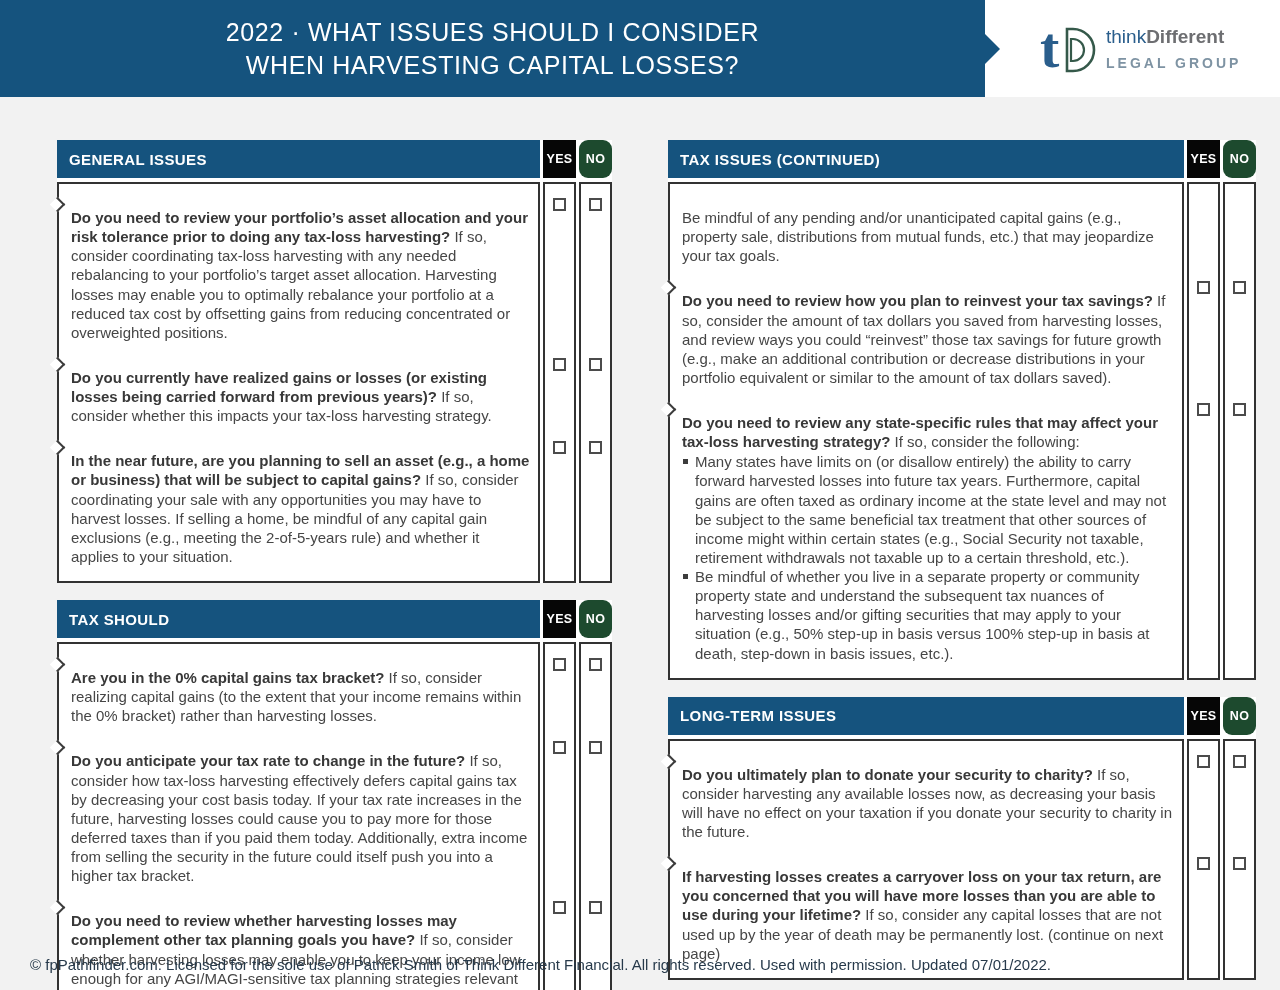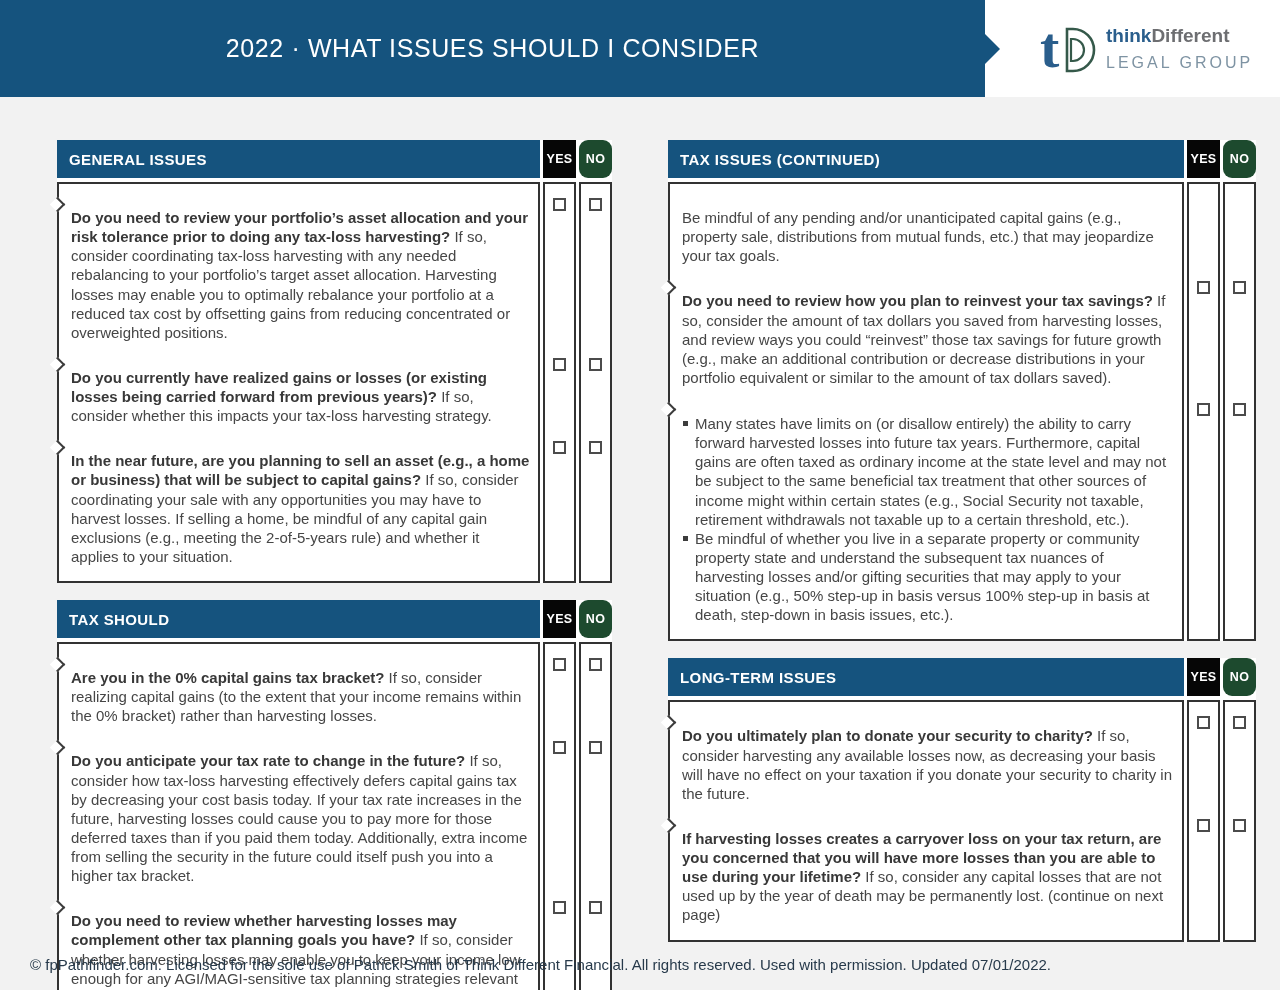--- a/index.html
+++ b/index.html
@@ -41,23 +41,23 @@
     line-height:1.32;text-align:center;
   }
   
   .logo{
     position:absolute;top:14px;left:1040px;width:220px;height:70px;
     display:flex;align-items:center;
   }
   .logo-mono{width:62px;height:68px;flex:0 0 auto;}
   .logo-words{margin-left:4px;}
   .logo-line1{font-size:19px;line-height:1.1;}
-  .logo-think{font-weight:bold;color:var(--logo-blue);}
+  .logo-think{font-weight:normal;color:var(--logo-blue);}
   .logo-diff{color:var(--logo-gray);font-weight:bold;}
-  .logo-sub{font-size:16px;letter-spacing:3px;color:var(--logo-sub);margin-top:8px;}
+  .logo-sub{font-size:14px;letter-spacing:3px;color:var(--logo-sub);margin-top:8px;font-weight:bold;}
   
   .column{position:absolute;top:140px;}
   #col-left{left:57px;width:555px;}
   #col-right{left:668px;width:588px;}
   .section{background:#fff;}
   .section + .section{margin-top:17px;}
   .sec-header,.sec-body{
     display:grid;grid-template-columns:1fr 33px 33px;column-gap:3px;
   }
   .hdr-title{
@@ -95,20 +95,21 @@
   .footer{
     position:absolute;left:30px;top:956px;font-size:15px;color:var(--footer-color);
   }
 </style>
 </head>
 <body>
 
 <div class="top-strip">
   <div class="banner">
     <div class="banner-title">2022 · WHAT ISSUES SHOULD I CONSIDER</div>
+    <div class="banner-title">WHEN HARVESTING CAPITAL LOSSES?</div>
   </div>
   <div class="logo">
     <svg class="logo-mono" viewBox="0 0 62 68">
       <text x="0" y="52" font-family="Liberation Serif, serif" font-weight="bold" font-size="58" fill="#2a5e8c">t</text>
       <path d="M27 14 h6 a21 21 0 0 1 0 42 h-6 z" fill="none" stroke="#35594a" stroke-width="2.6"></path>
       <path d="M31 24 h2 a11 11 0 0 1 0 22 h-2 z" fill="none" stroke="#35594a" stroke-width="2.2"></path>
     </svg>
     <div class="logo-words">
       <div class="logo-line1">
         <span class="logo-think">think</span><span class="logo-diff">Different</span>
@@ -216,20 +217,21 @@
           <p class="q-text"><strong>Do you need to review how you plan to reinvest your tax savings? </strong><span>If so, consider the amount of tax dollars you saved from harvesting losses, and review ways you could “reinvest” those tax savings for future growth (e.g., make an additional contribution or decrease distributions in your portfolio equivalent or similar to the amount of tax dollars saved).</span></p>
         </div>
         <div class="cell cell-check">
           <span class="checkbox"></span>
         </div>
         <div class="cell cell-check">
           <span class="checkbox"></span>
         </div>
         <div class="cell cell-content last">
           <span class="chevron"></span>
+          <p class="q-text"><strong>Do you need to review any state-specific rules that may affect your tax-loss harvesting strategy? </strong><span>If so, consider the following:</span></p>
           <ul class="bullets">
             <li>Many states have limits on (or disallow entirely) the ability to carry forward harvested losses into future tax years. Furthermore, capital gains are often taxed as ordinary income at the state level and may not be subject to the same beneficial tax treatment that other sources of income might within certain states (e.g., Social Security not taxable, retirement withdrawals not taxable up to a certain threshold, etc.).</li>
             <li>Be mindful of whether you live in a separate property or community property state and understand the subsequent tax nuances of harvesting losses and/or gifting securities that may apply to your situation (e.g., 50% step-up in basis versus 100% step-up in basis at death, step-down in basis issues, etc.).</li>
           </ul>
         </div>
         <div class="cell cell-check last">
           <span class="checkbox"></span>
         </div>
         <div class="cell cell-check last">
           <span class="checkbox"></span>

